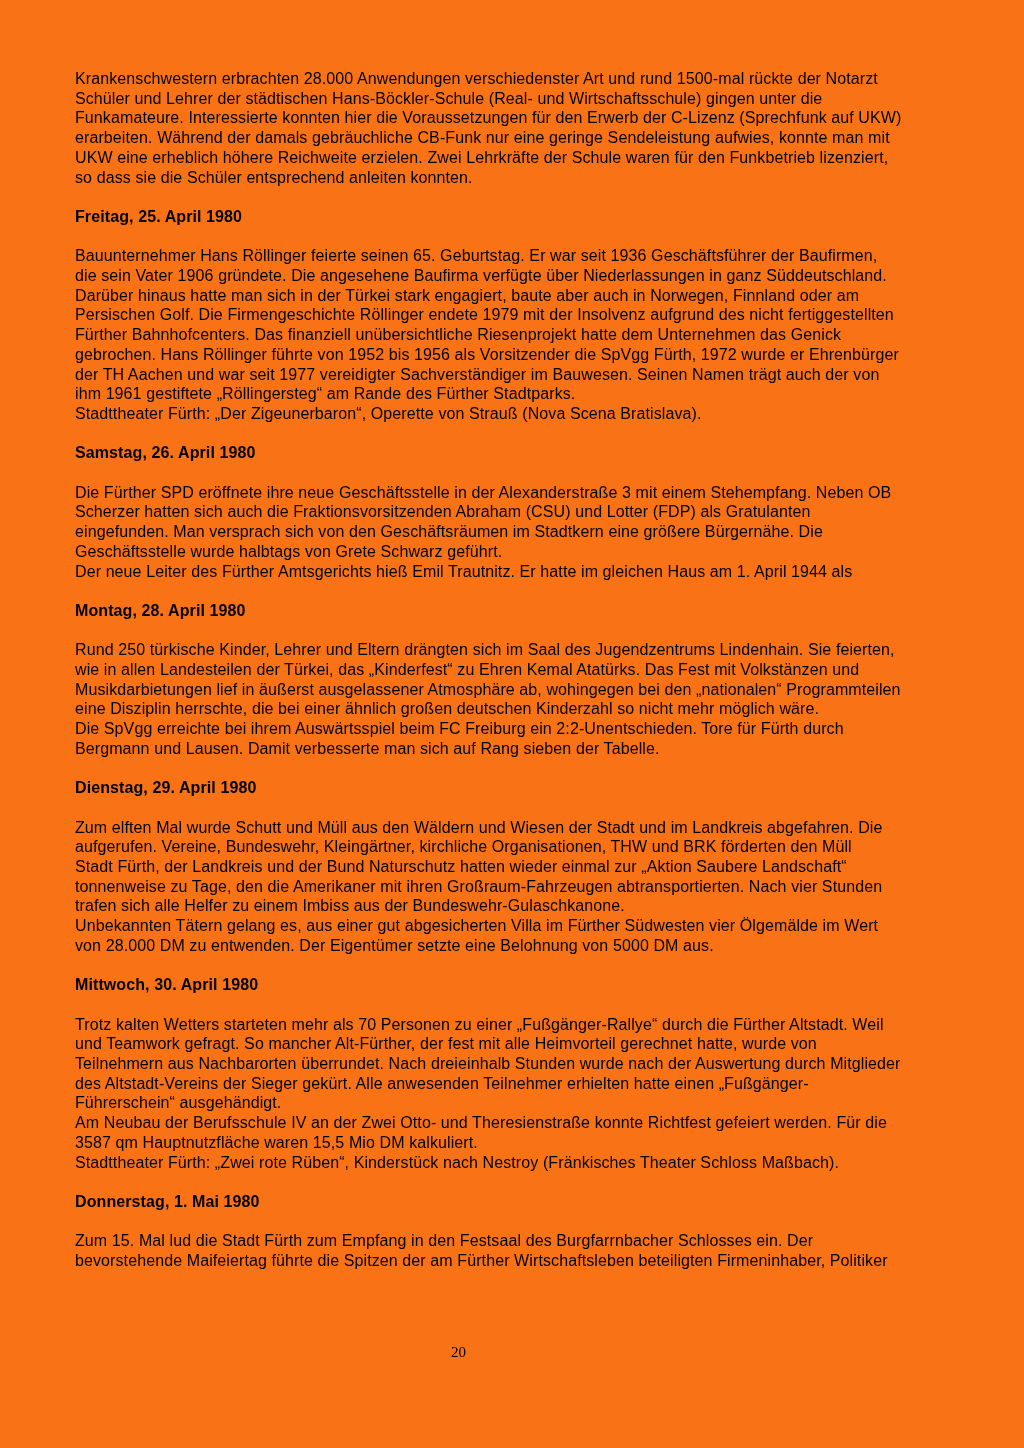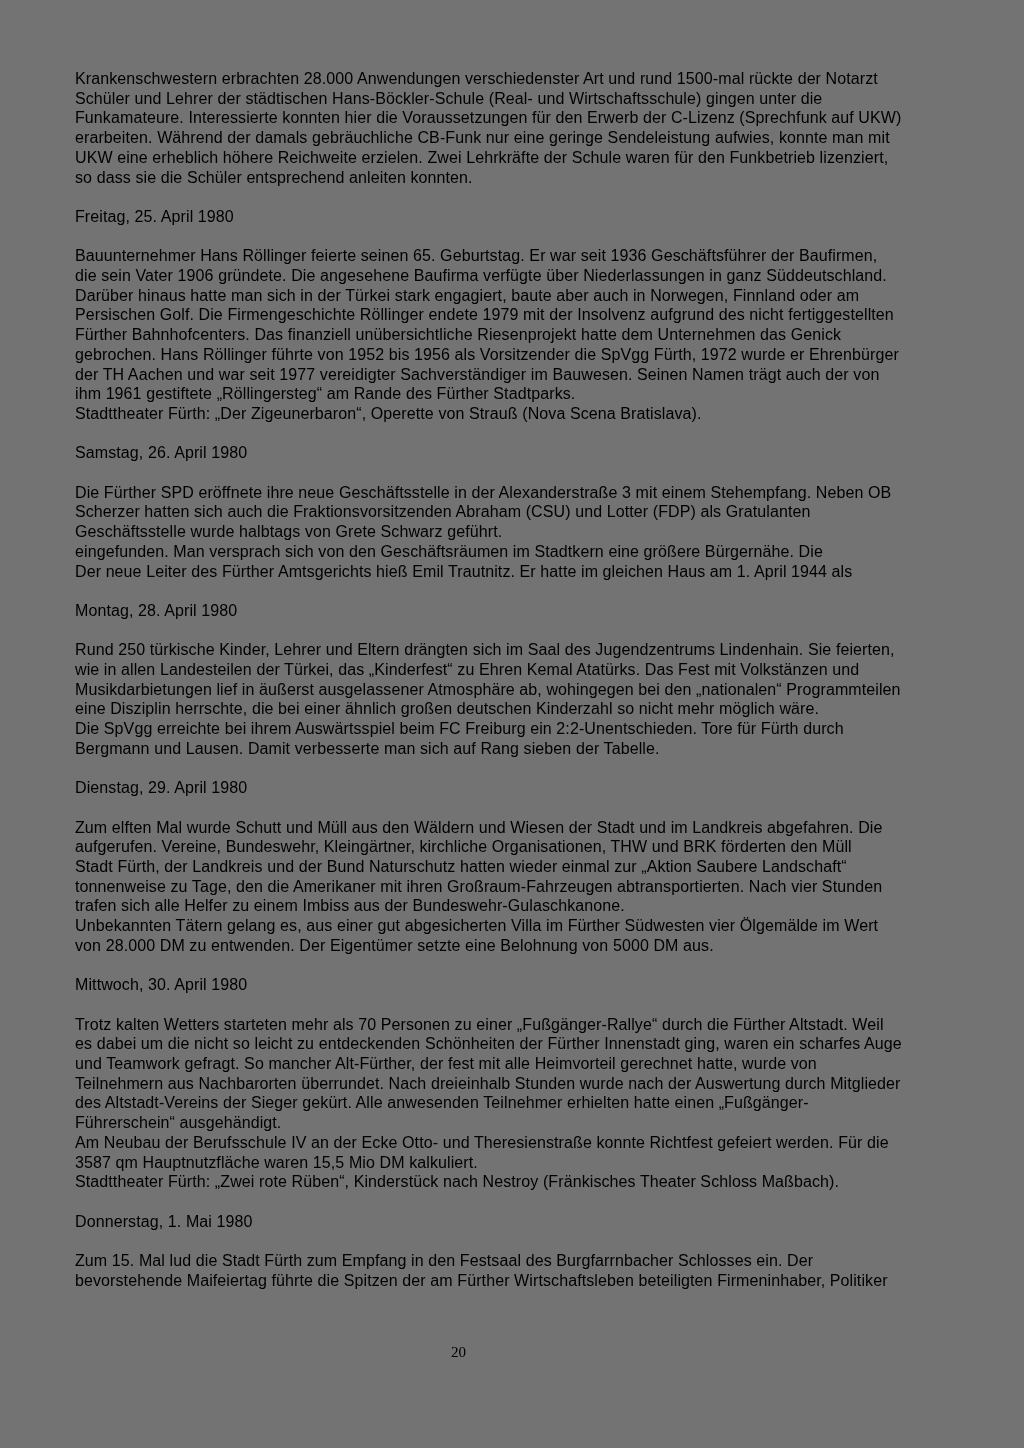--- a/index.html
+++ b/index.html
@@ -8,42 +8,42 @@
     height: 1448px;
     background: #ffffff;
     position: relative;
     font-family: "Liberation Sans", sans-serif;
     color: #000000;
     overflow: hidden;
   }
   .page {
     position: absolute;
     inset: 0;
-    background: #737373;
+    background: #f97316;
   }
   .content {
     position: absolute;
     left: 75px;
     top: 69px;
     width: 880px;
     font-size: 16px;
     line-height: 19.7px;
     letter-spacing: 0.1px;
   }
   .para {
     margin: 0 0 19.7px 0;
     padding: 0;
   }
   .para .line {
     display: block;
     white-space: pre;
   }
   .heading {
     font-size: 16px;
-    font-weight: normal;
+    font-weight: bold;
     margin: 19.7px 0 19.7px 0;
     padding: 0;
     white-space: pre;
   }
   .page-number {
     position: absolute;
     top: 1344px;
     left: 0;
     width: 917px;
     text-align: center;
@@ -74,22 +74,22 @@
         <span class="line">Fürther Bahnhofcenters. Das finanziell unübersichtliche Riesenprojekt hatte dem Unternehmen das Genick</span>
         <span class="line">gebrochen. Hans Röllinger führte von 1952 bis 1956 als Vorsitzender die SpVgg Fürth, 1972 wurde er Ehrenbürger</span>
         <span class="line">der TH Aachen und war seit 1977 vereidigter Sachverständiger im Bauwesen. Seinen Namen trägt auch der von</span>
         <span class="line">ihm 1961 gestiftete „Röllingersteg“ am Rande des Fürther Stadtparks.</span>
         <span class="line">Stadttheater Fürth: „Der Zigeunerbaron“, Operette von Strauß (Nova Scena Bratislava).</span>
       </p>
       <h2 class="heading">Samstag, 26. April 1980</h2>
       <p class="para">
         <span class="line">Die Fürther SPD eröffnete ihre neue Geschäftsstelle in der Alexanderstraße 3 mit einem Stehempfang. Neben OB</span>
         <span class="line">Scherzer hatten sich auch die Fraktionsvorsitzenden Abraham (CSU) und Lotter (FDP) als Gratulanten</span>
+        <span class="line">eingefunden. Man versprach sich von den Geschäftsräumen im Stadtkern eine größere Bürgernähe. Die</span>
         <span class="line">Geschäftsstelle wurde halbtags von Grete Schwarz geführt.</span>
-        <span class="line">eingefunden. Man versprach sich von den Geschäftsräumen im Stadtkern eine größere Bürgernähe. Die</span>
         <span class="line">Der neue Leiter des Fürther Amtsgerichts hieß Emil Trautnitz. Er hatte im gleichen Haus am 1. April 1944 als</span>
       </p>
       <h2 class="heading">Montag, 28. April 1980</h2>
       <p class="para">
         <span class="line">Rund 250 türkische Kinder, Lehrer und Eltern drängten sich im Saal des Jugendzentrums Lindenhain. Sie feierten,</span>
         <span class="line">wie in allen Landesteilen der Türkei, das „Kinderfest“ zu Ehren Kemal Atatürks. Das Fest mit Volkstänzen und</span>
         <span class="line">Musikdarbietungen lief in äußerst ausgelassener Atmosphäre ab, wohingegen bei den „nationalen“ Programmteilen</span>
         <span class="line">eine Disziplin herrschte, die bei einer ähnlich großen deutschen Kinderzahl so nicht mehr möglich wäre.</span>
         <span class="line">Die SpVgg erreichte bei ihrem Auswärtsspiel beim FC Freiburg ein 2:2-Unentschieden. Tore für Fürth durch</span>
         <span class="line">Bergmann und Lausen. Damit verbesserte man sich auf Rang sieben der Tabelle.</span>
@@ -100,26 +100,25 @@
         <span class="line">aufgerufen. Vereine, Bundeswehr, Kleingärtner, kirchliche Organisationen, THW und BRK förderten den Müll</span>
         <span class="line">Stadt Fürth, der Landkreis und der Bund Naturschutz hatten wieder einmal zur „Aktion Saubere Landschaft“</span>
         <span class="line">tonnenweise zu Tage, den die Amerikaner mit ihren Großraum-Fahrzeugen abtransportierten. Nach vier Stunden</span>
         <span class="line">trafen sich alle Helfer zu einem Imbiss aus der Bundeswehr-Gulaschkanone.</span>
         <span class="line">Unbekannten Tätern gelang es, aus einer gut abgesicherten Villa im Fürther Südwesten vier Ölgemälde im Wert</span>
         <span class="line">von 28.000 DM zu entwenden. Der Eigentümer setzte eine Belohnung von 5000 DM aus.</span>
       </p>
       <h2 class="heading">Mittwoch, 30. April 1980</h2>
       <p class="para">
         <span class="line">Trotz kalten Wetters starteten mehr als 70 Personen zu einer „Fußgänger-Rallye“ durch die Fürther Altstadt. Weil</span>
-        <span class="line">es dabei um die nicht so leicht zu entdeckenden Schönheiten der Fürther Innenstadt ging, waren ein scharfes Auge</span>
         <span class="line">und Teamwork gefragt. So mancher Alt-Fürther, der fest mit alle Heimvorteil gerechnet hatte, wurde von</span>
         <span class="line">Teilnehmern aus Nachbarorten überrundet. Nach dreieinhalb Stunden wurde nach der Auswertung durch Mitglieder</span>
         <span class="line">des Altstadt-Vereins der Sieger gekürt. Alle anwesenden Teilnehmer erhielten hatte einen „Fußgänger-</span>
         <span class="line">Führerschein“ ausgehändigt.</span>
-        <span class="line">Am Neubau der Berufsschule IV an der Ecke Otto- und Theresienstraße konnte Richtfest gefeiert werden. Für die</span>
+        <span class="line">Am Neubau der Berufsschule IV an der Zwei Otto- und Theresienstraße konnte Richtfest gefeiert werden. Für die</span>
         <span class="line">3587 qm Hauptnutzfläche waren 15,5 Mio DM kalkuliert.</span>
         <span class="line">Stadttheater Fürth: „Zwei rote Rüben“, Kinderstück nach Nestroy (Fränkisches Theater Schloss Maßbach).</span>
       </p>
       <h2 class="heading">Donnerstag, 1. Mai 1980</h2>
       <p class="para">
         <span class="line">Zum 15. Mal lud die Stadt Fürth zum Empfang in den Festsaal des Burgfarrnbacher Schlosses ein. Der</span>
         <span class="line">bevorstehende Maifeiertag führte die Spitzen der am Fürther Wirtschaftsleben beteiligten Firmeninhaber, Politiker</span>
       </p>
     </main>
   <div class="page-number">20</div>

